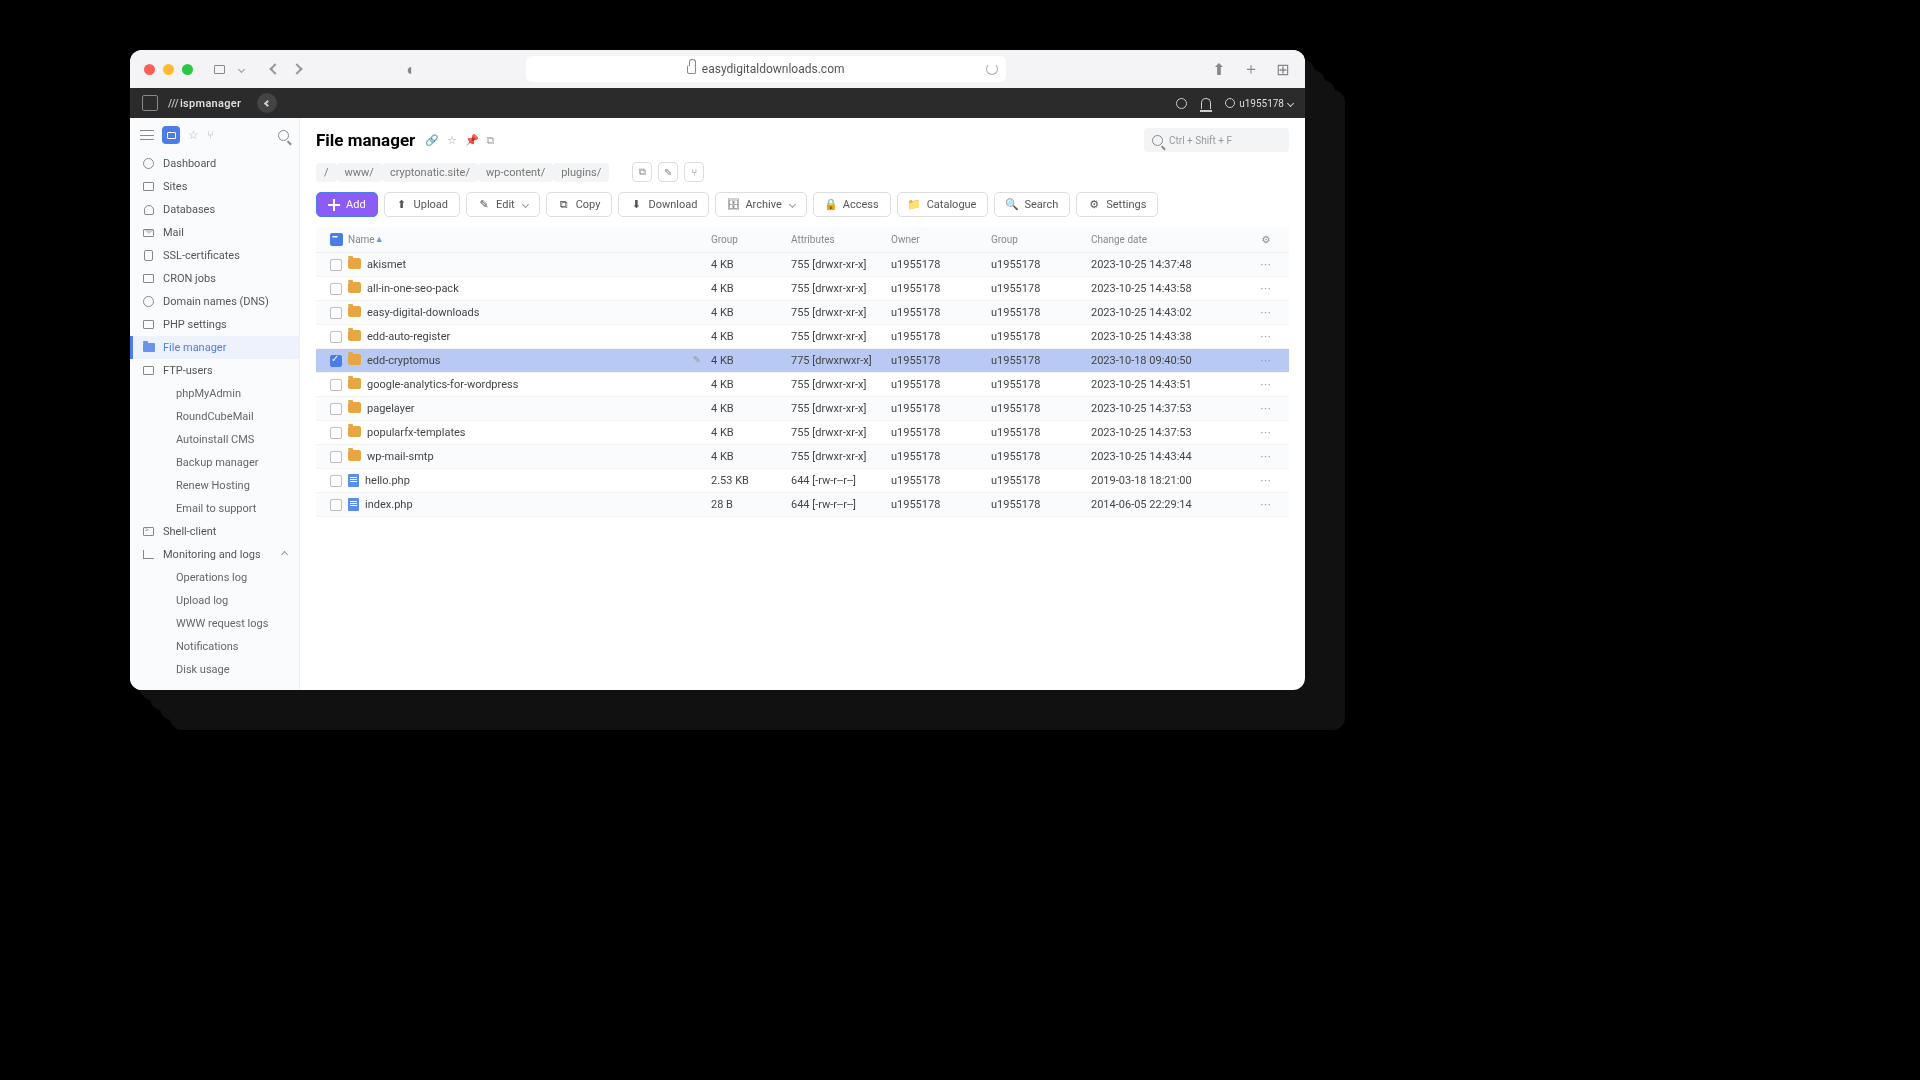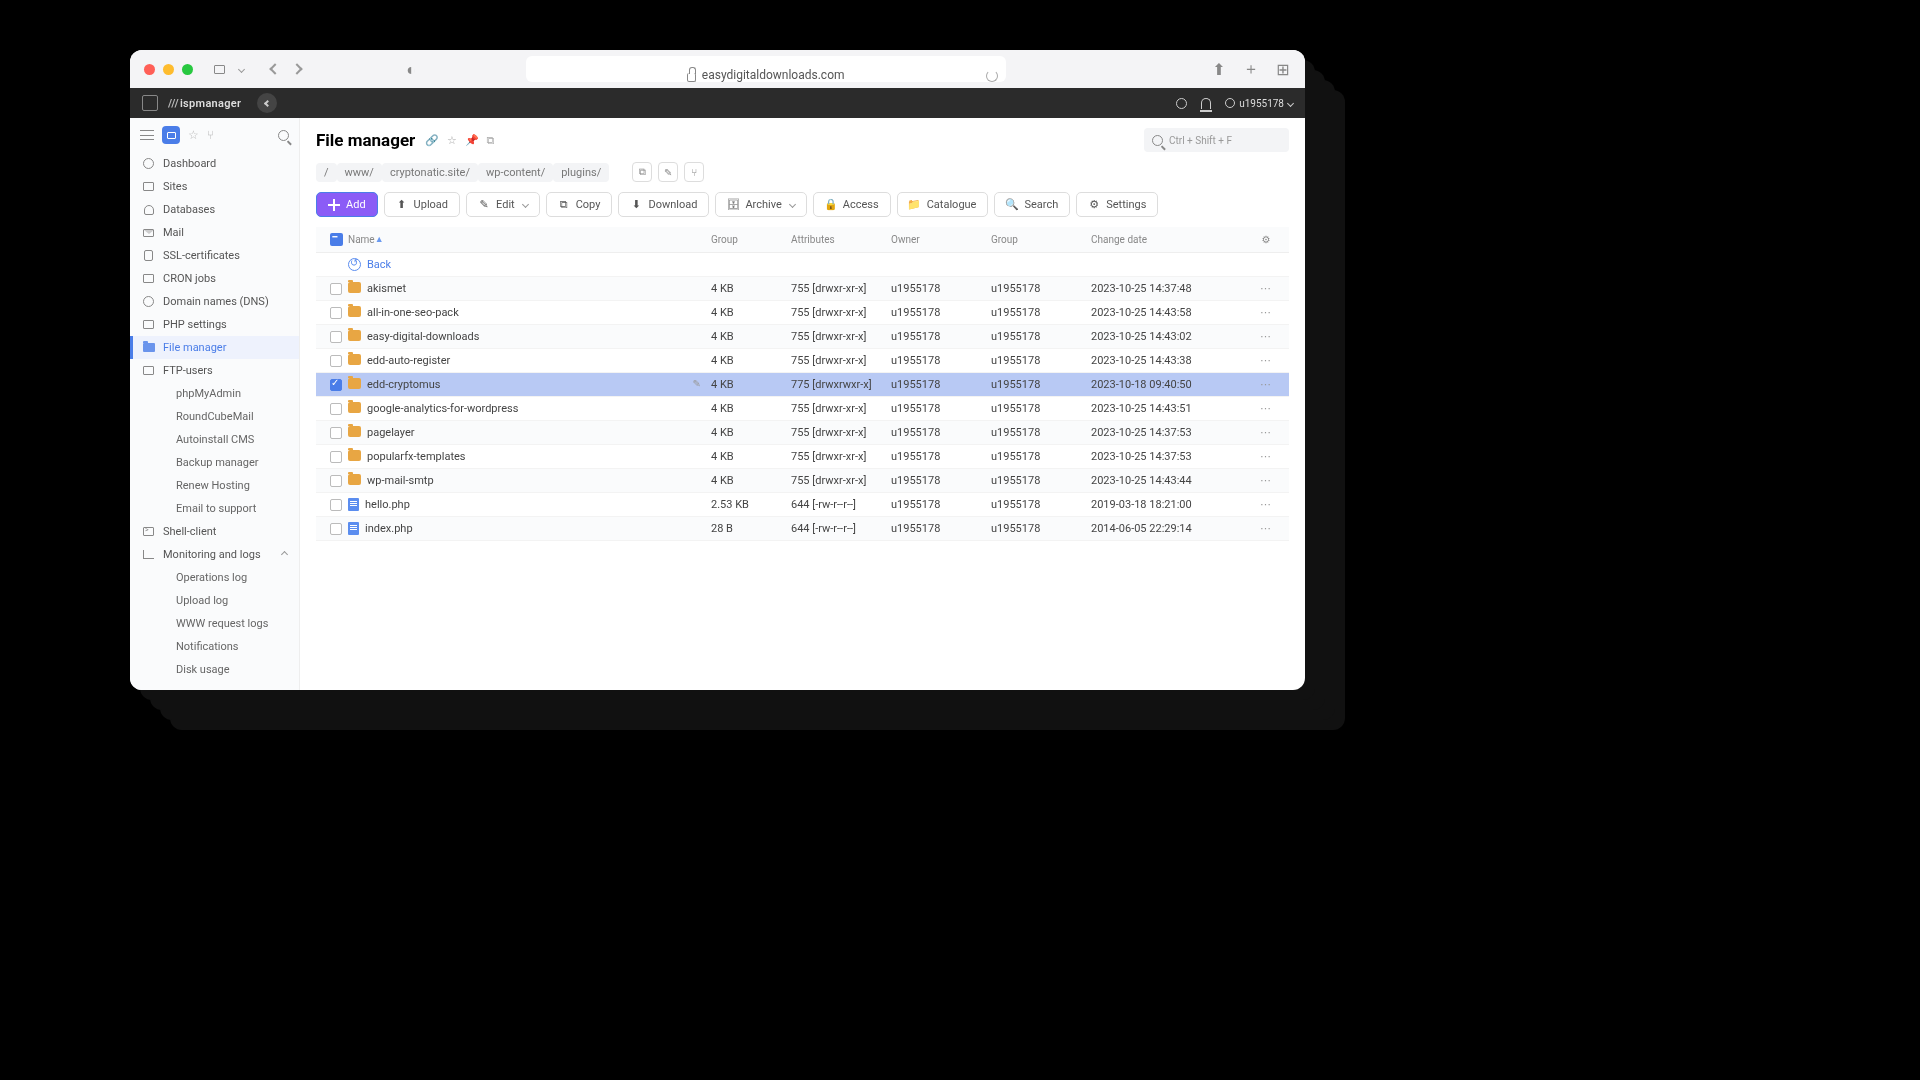--- a/index.html
+++ b/index.html
@@ -5,21 +5,21 @@
 *{box-sizing:border-box;margin:0;padding:0;font-family:-apple-system,BlinkMacSystemFont,"Segoe UI",Roboto,sans-serif}
 body{background:#000;width:1920px;height:1080px;display:flex;align-items:flex-start;justify-content:flex-start;padding:50px 0 0 130px}
 .window{width:1175px;height:640px;background:#fff;border-radius:12px;overflow:hidden;box-shadow:10px 10px 0 #111,20px 20px 0 #111,30px 30px 0 #111,40px 40px 0 #111}
 .titlebar{height:38px;background:#f4f4f6;display:flex;align-items:center;padding:0 14px;gap:8px}
 .dot{width:11px;height:11px;border-radius:50%}
 .dot.r{background:#ff5f57}.dot.y{background:#febc2e}.dot.g{background:#28c840}
 .tb-group{display:flex;align-items:center;gap:6px;margin-left:10px}
 .tb-icon{width:16px;height:16px;color:#888;display:flex;align-items:center;justify-content:center}
 .chev{width:8px;height:8px;border:solid #999;border-width:0 2px 2px 0;display:inline-block}
 .chev.l{transform:rotate(135deg)}.chev.r{transform:rotate(-45deg)}.chev.d{transform:rotate(45deg);width:5px;height:5px;border-width:0 1.5px 1.5px 0}
-.url-bar{flex:1;max-width:480px;height:26px;background:#fff;border-radius:6px;margin:0 auto;display:flex;align-items:flex-end;justify-content:center;gap:6px;font-size:12px;color:#555;position:relative}
+.url-bar{flex:1;max-width:480px;height:26px;background:#fff;border-radius:6px;margin:0 auto;display:flex;align-items:center;justify-content:center;gap:6px;font-size:12px;color:#555;position:relative}
 .lock{width:9px;height:9px;border:1.5px solid #888;border-radius:2px;border-top:none;position:relative}
 .lock::before{content:"";position:absolute;top:-6px;left:1px;width:5px;height:6px;border:1.5px solid #888;border-bottom:none;border-radius:3px 3px 0 0}
 .reload{position:absolute;right:8px;width:12px;height:12px;border:1.5px solid #aaa;border-radius:50%;border-top-color:transparent}
 .tb-right{display:flex;gap:16px;margin-left:auto}
 .topbar{height:30px;background:#2b2b2b;display:flex;align-items:center;padding:0 12px;color:#ddd;font-size:11px;gap:10px}
 .logo-box{width:16px;height:16px;border:1px solid #888;border-radius:2px}
 .brand{font-weight:600;letter-spacing:.3px}
 .brand .hash{color:#bbb;margin-right:1px}
 .tb-back{width:20px;height:20px;border-radius:50%;background:#444;display:flex;align-items:center;justify-content:center;margin-left:6px}
 .topbar-right{margin-left:auto;display:flex;align-items:center;gap:14px}
@@ -356,27 +356,20 @@
               <span>Name</span>
               <span class="sort">▲</span>
             </div>
           <div class="col-size">Group</div>
           <div class="col-attr">Attributes</div>
           <div class="col-owner">Owner</div>
           <div class="col-group">Group</div>
           <div class="col-date">Change date</div>
           <div class="col-act">⚙</div>
         </div>
-        <div class="trow back-row">
-          <div class="th-check"></div>
-          <div class="col-name">
-              <span class="fico back"></span>
-              <span>Back</span>
-            </div>
-        </div>
         <div id="rows">
             <div class="trow">
               <div class="th-check">
                 <span class="chk"></span>
               </div>
               <div class="col-name">
                 <span class="fico folder"></span>
                 <span>akismet</span>
               </div>
               <div class="col-size">4 KB</div>

